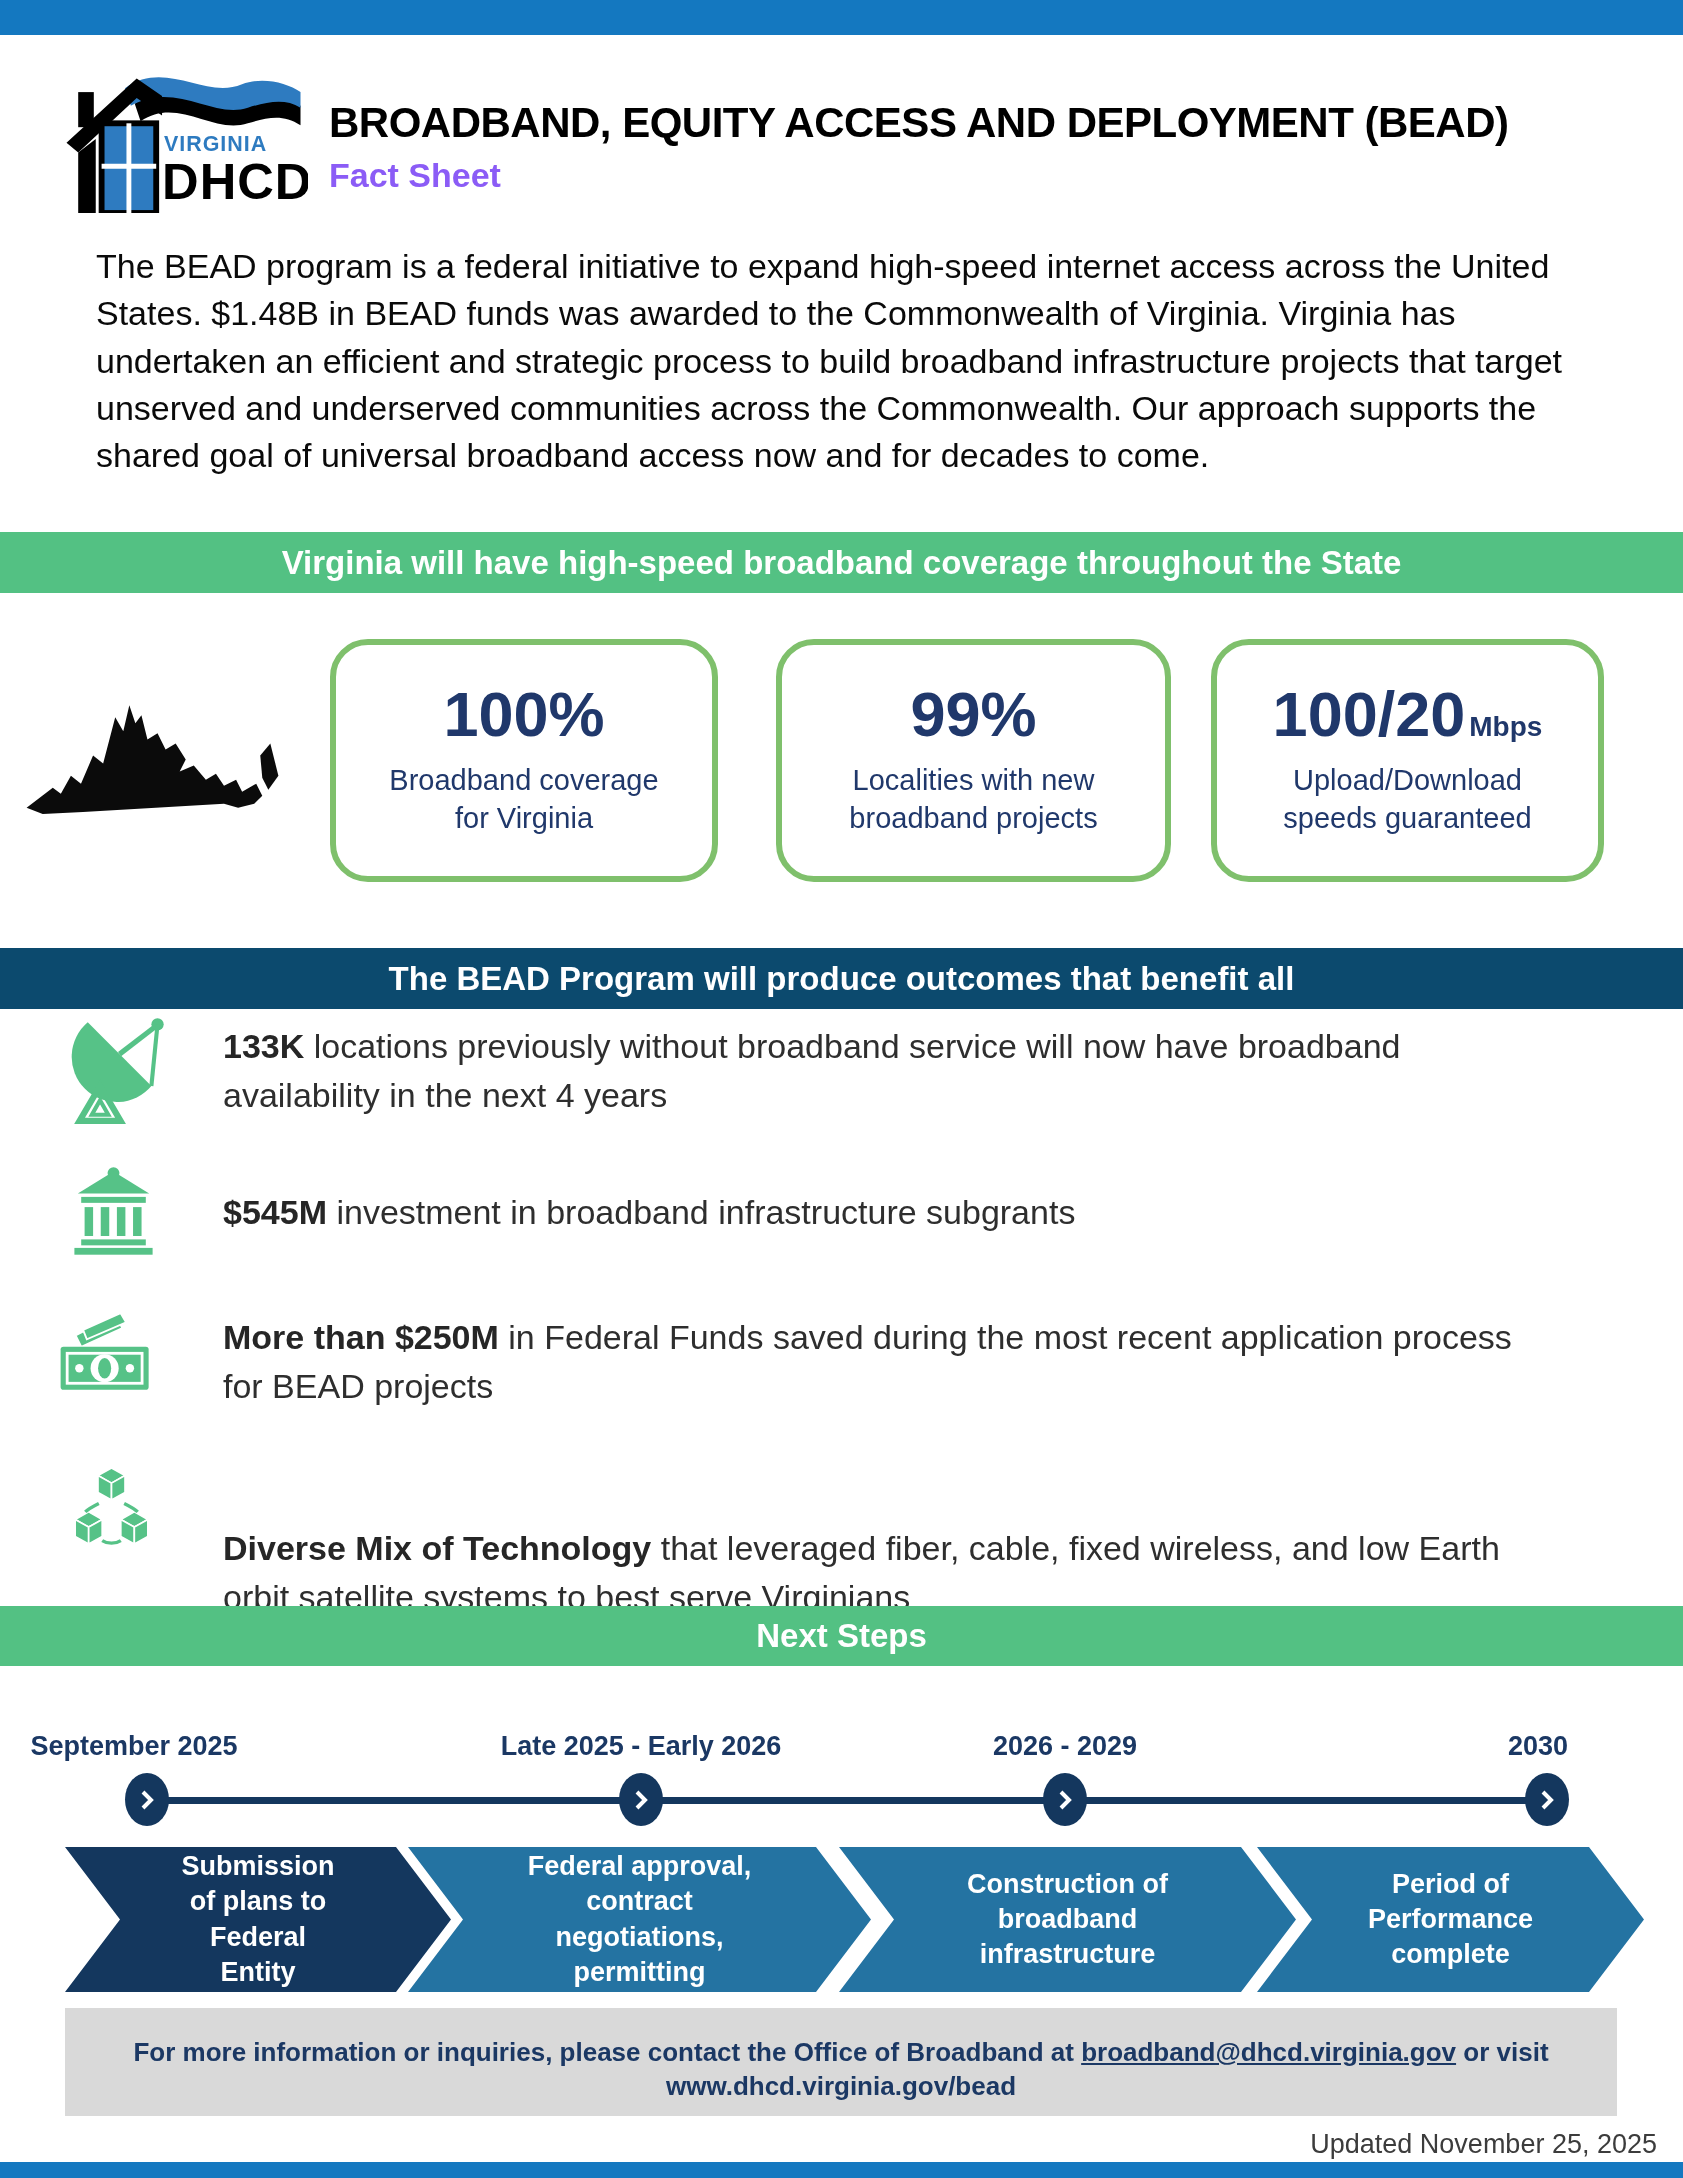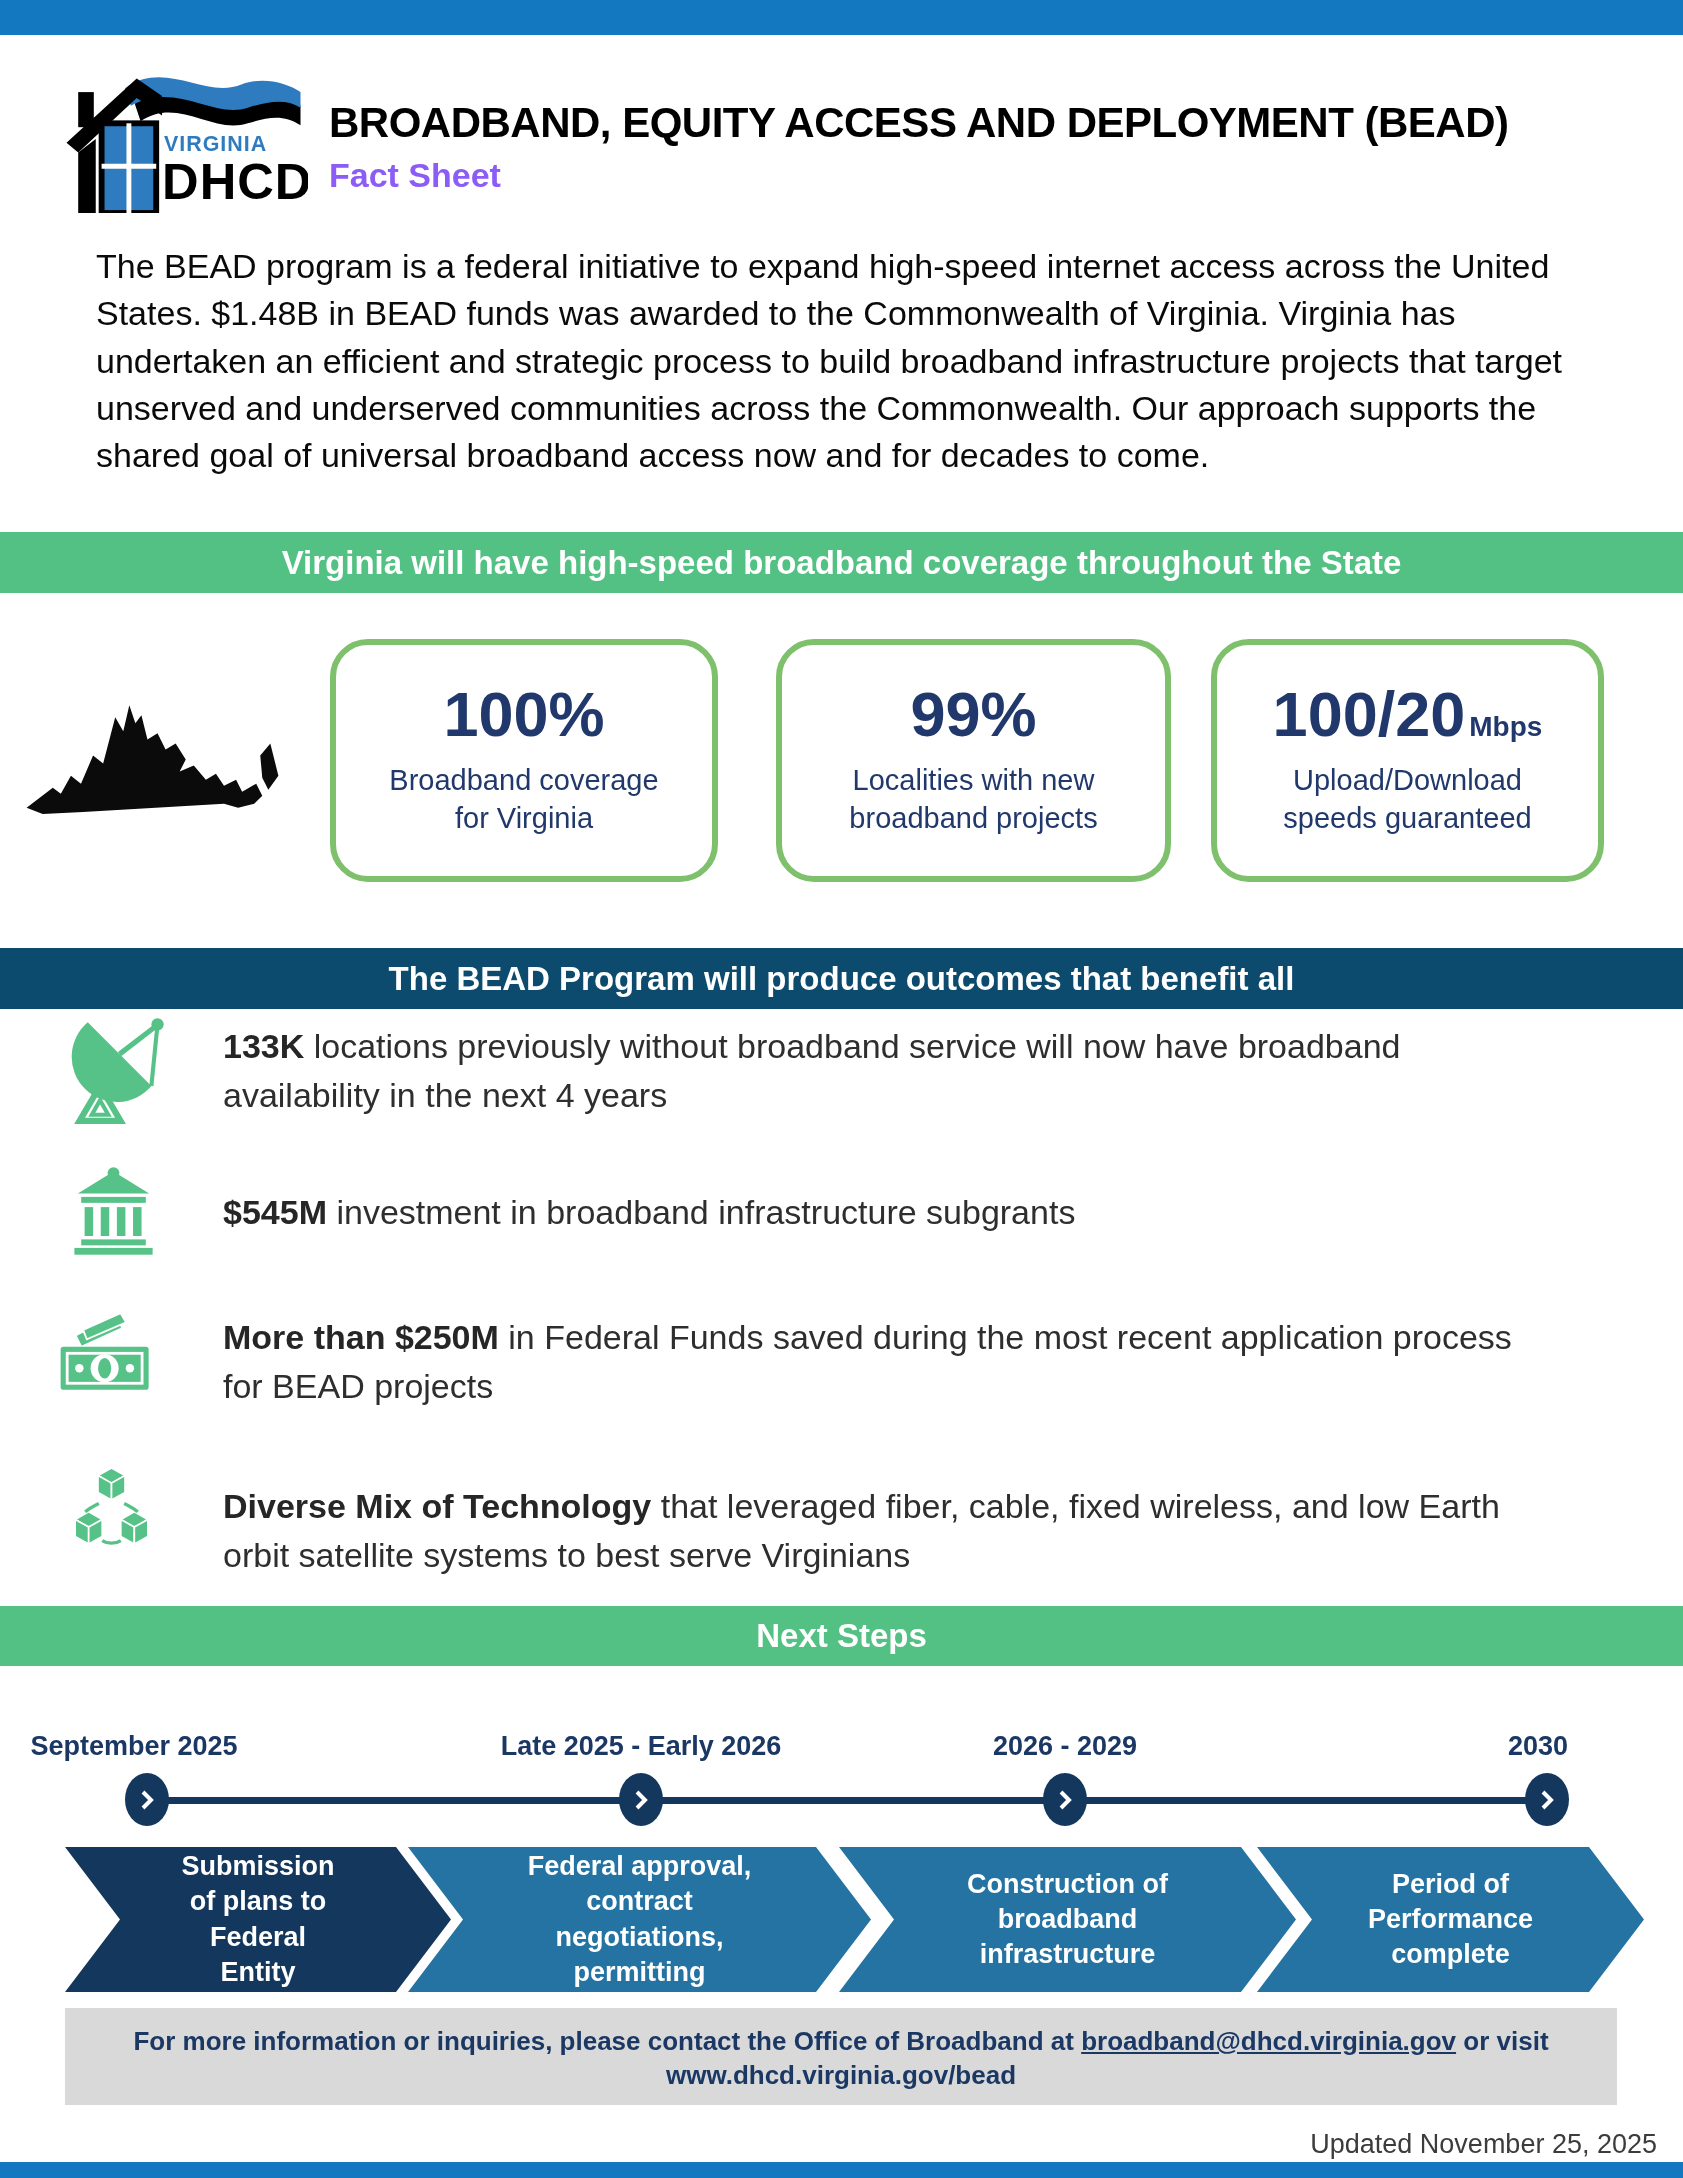--- a/index.html
+++ b/index.html
@@ -39,42 +39,42 @@
   .outcome-icon { position:absolute; }
   .oi1 { left:61px;  top:1010px; width:113px; height:117px; }
   .oi2 { left:71px;  top:1166px; width:85px;  height:89px; }
   .oi3 { left:55px;  top:1305px; width:103px; height:91px; }
   .oi4 { left:65px;  top:1459px; width:93px;  height:99px; }
 
   .outcome-text { position:absolute; left:223px; width:1327px; font-size:34px; line-height:1.45; color:#2e2e2e; }
   .ot1 { top:1022px; }
   .ot2 { top:1188px; }
   .ot3 { top:1313px; }
-  .ot4 { top:1482px; }
+  .ot4 { top:1524px; }
   .outcome-text b { color:#262626;text-align:right; }
 
   .tl-date { position:absolute; top:1731px; transform:translateX(-50%); font-size:27px; font-weight:bold; color:#1b3864; white-space:nowrap; }
   .td1 { left:134px; } .td2 { left:641px; } .td3 { left:1065px; } .td4 { left:1538px; }
 
   .tl-line { position:absolute; top:1797px; left:147px; width:1400px; height:7px; background:#14375e; }
   .tl-node { position:absolute; top:1773px; width:44px; height:53px; border-radius:50%; background:#14375e; display:flex; align-items:center; justify-content:center; }
   .tn1 { left:125px; } .tn2 { left:619px; } .tn3 { left:1043px; } .tn4 { left:1525px; }
 
   .chev { position:absolute; top:1847px; height:145px; display:flex; align-items:center; justify-content:center; color:#fff; font-size:27px; font-weight:bold; text-align:center; line-height:1.3;
           clip-path:polygon(0 0, calc(100% - 55px) 0, 100% 50%, calc(100% - 55px) 100%, 0 100%, 55px 50%); }
   .cv1 { left:65px;   width:386px; background:#14375e; }
   .cv2 { left:408px;  width:463px; background:#2473a2; }
   .cv3 { left:839px;  width:457px; background:#2473a2; }
   .cv4 { left:1257px; width:387px; background:#2473a2; }
   .cv1 .chev-label { max-width:168px; }
   .cv2 .chev-label { max-width:267px; }
   .cv3 .chev-label { max-width:277px; }
   .cv4 .chev-label { max-width:228px; }
 
-  .contact { position:absolute; left:65px; top:2008px; width:1552px; background:#d9d9d9; padding:16px 20px 12px 20px; text-align:center; font-size:26px; font-weight:bold; color:#1b3864; line-height:1.32; }
+  .contact { position:absolute; left:65px; top:2008px; width:1552px; background:#d9d9d9; padding:27px 20px 12px 20px; text-align:center; font-size:26px; font-weight:bold; color:#1b3864; line-height:1.32; }
   .contact a { color:#1b3864; text-decoration:underline; }
   .contact .site { display:block; }
 
   .updated { position:absolute; right:26px; top:2129px; font-size:27px; color:#3c3c3c; }
 
   svg text { font-family:"Liberation Sans", sans-serif; }
 </style>
 </head>
 <body>
 

